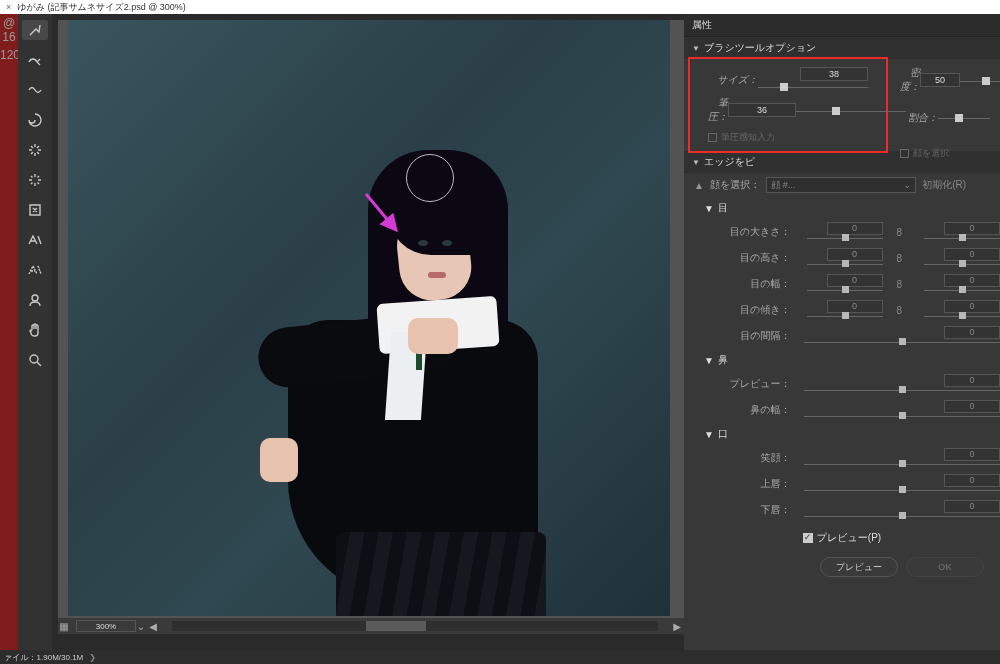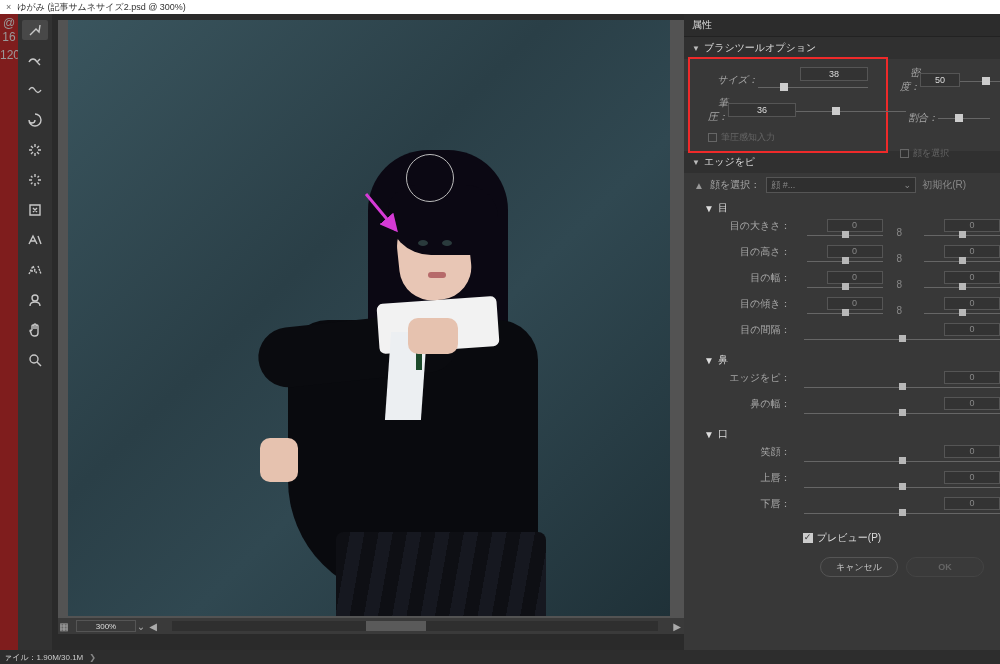--- a/index.html
+++ b/index.html
@@ -65,21 +65,21 @@
   .chk-row { display:flex; align-items:center; gap:4px; color:#666; font-size:9px; margin-top:4px;}
   .chk { width:9px;height:9px;border:1px solid #666;display:inline-block;}
 
   .face-select-row { display:flex; align-items:center; gap:6px; padding:4px 10px;}
   .face-select-row .warn{ color:#999;}
   .face-select-row .label{ color:#aaa;}
   .face-select-row .combo{ flex:1; max-width:150px; height:16px; background:#2f2f2f; border:1px solid #555; color:#888; font-size:9px; padding:0 4px; display:flex; align-items:center; justify-content:space-between;}
   .face-select-row .init{ color:#888;}
 
   .sub-head { padding:4px 0 4px 20px; display:flex; align-items:center; gap:4px; color:#ddd;}
-  .adj-row { display:flex; height:26px; padding-left:40px;}
+  .adj-row { display:flex; align-items:center; height:26px; padding-left:40px;}
   .adj-row .albl{ width:76px; color:#a8a8a8; text-align:right; padding-right:8px;}
   .adj-cell{ display:flex; flex-direction:column; align-items:flex-end; width:86px;}
   .adj-num{ width:56px;height:13px;background:#333;border:1px solid #555;color:#888;font-size:9px;text-align:center;line-height:11px;}
   .adj-pair{ width:34px; display:flex; justify-content:center; align-items:center; color:#888;}
   .long-slider{ position:relative; width:76px; height:8px;}
   .long-slider .line{position:absolute;top:3px;left:0;right:0;height:1px;background:#666;}
   .long-slider .knob{position:absolute;top:-1px;left:50%;width:7px;height:7px;background:#b8b8b8;transform:translateX(-3px);}
 
   .preview-row{ display:flex; align-items:center; justify-content:center; gap:4px; padding:8px 0; color:#ddd;}
   .preview-row .pchk{ width:10px;height:10px;border:1px solid #ccc;background:#ccc;position:relative;}
@@ -369,21 +369,21 @@
         </div>
       </div>
   </div>
 
   <div class="sub-head">
       <span class="tri">▼</span>
       <span>鼻</span>
     </div>
   <div>
     <div class="adj-row">
-        <span class="albl">エッジをピ：</span>
+        <span class="albl">プレビュー：</span>
         <div class="adj-cell" style="width:206px">
           <div class="adj-num">0</div>
           <div class="long-slider" style="width:196px">
             <div class="line"></div>
             <div class="knob"></div>
           </div>
         </div>
       </div>
     <div class="adj-row">
         <span class="albl">鼻の幅：</span>
@@ -432,21 +432,21 @@
           </div>
         </div>
       </div>
   </div>
 
   <div class="preview-row">
     <span class="pchk"></span>
     <span>プレビュー(P)</span>
   </div>
   <div class="btn-row">
-    <div class="pill">キャンセル</div>
+    <div class="pill">プレビュー</div>
     <div class="pill disabled">OK</div>
   </div>
 </div>
 
 <div class="status-bar">
   <span>ァイル：1.90M/30.1M</span>
   <span class="chevron">❯</span>
 </div>
 
 </body></html>

